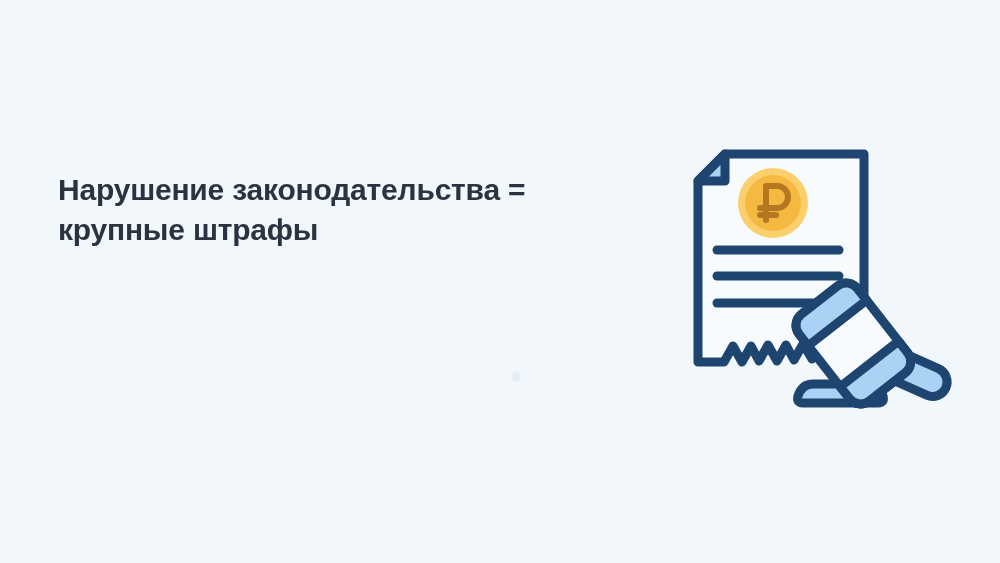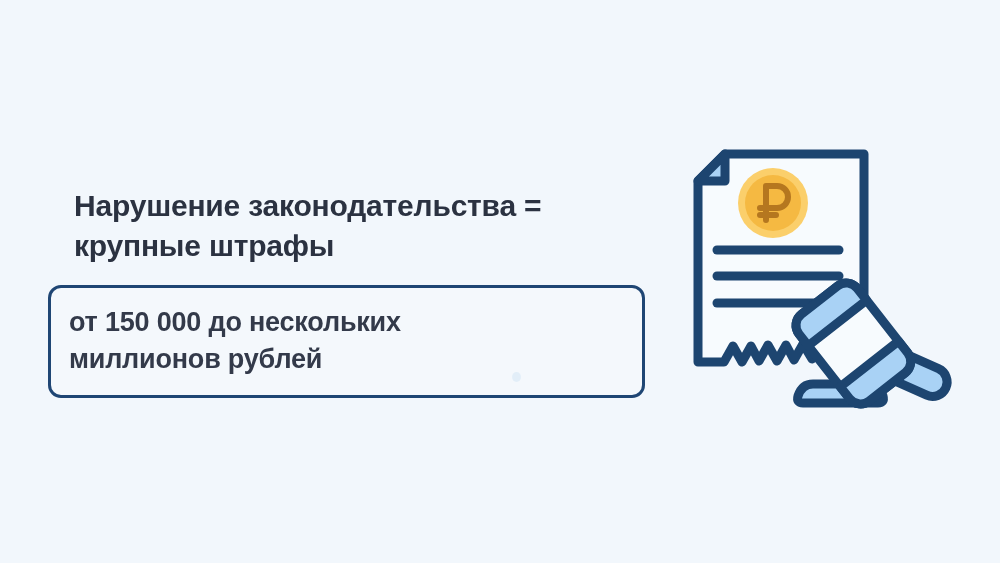--- a/index.html
+++ b/index.html
@@ -27,21 +27,21 @@
     left: 58px;
     top: 170px;
     width: 600px;
   }
   .headline {
     font-size: 30px;
     font-weight: 700;
     line-height: 1.32;
     color: #2B3241;
     letter-spacing: -0.2px;
-    margin: 16px;
+    margin: 0;
     white-space: pre-line;
   }
 
   .callout {
     position: absolute;
     left: 48px;
     top: 285px;
     width: 597px;
     height: 113px;
     box-sizing: border-box;
@@ -91,24 +91,20 @@
 </head>
 <body>
 
 <div class="slide">
 
   <div class="text-col">
     <h1 class="headline">Нарушение законодательства =
 крупные штрафы</h1>
   </div>
 
-  <div class="callout">
-    <div class="callout-text">от 150 000 до нескольких
-миллионов рублей</div>
-  </div>
 
   <div class="speck"></div>
 
   <div class="illustration">
     <svg viewBox="0 0 300 296" xmlns="http://www.w3.org/2000/svg">
 
       <g>
 
         <path d="M 49 53
                  L 49 30

